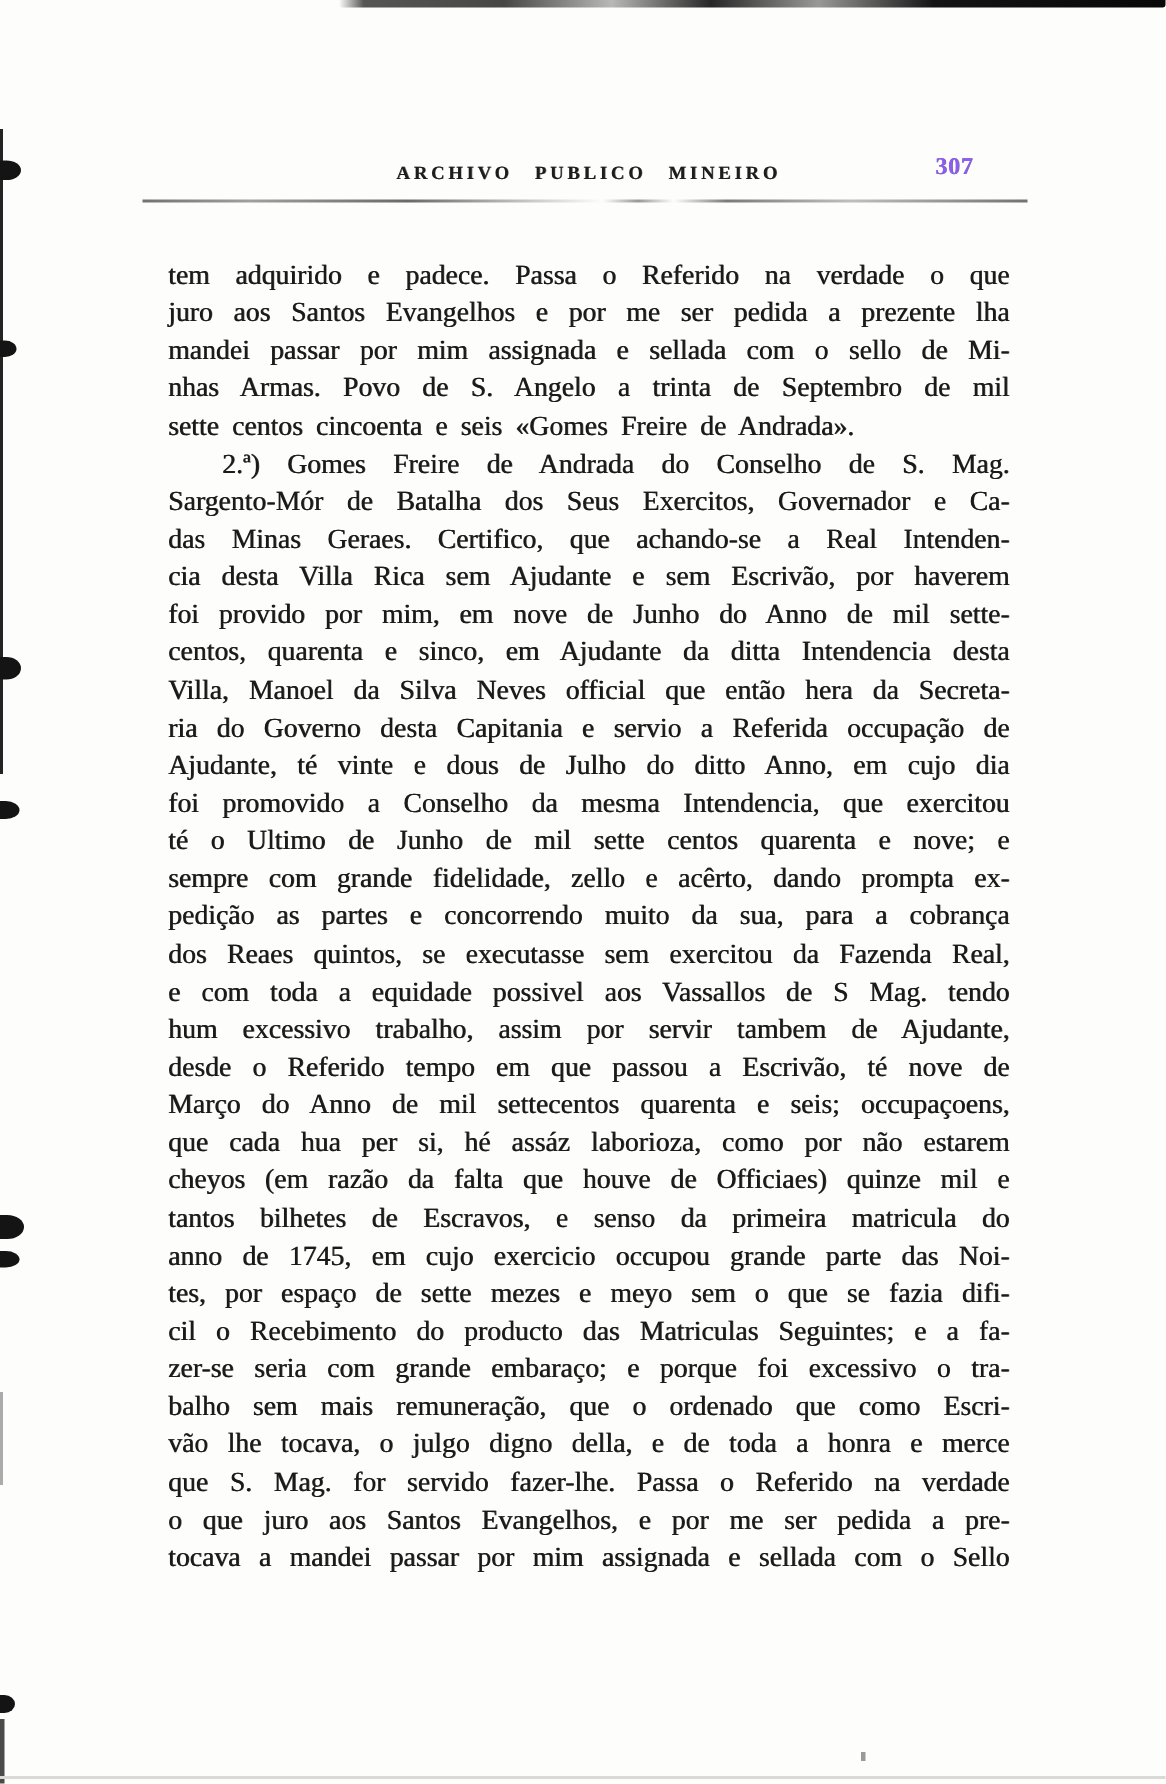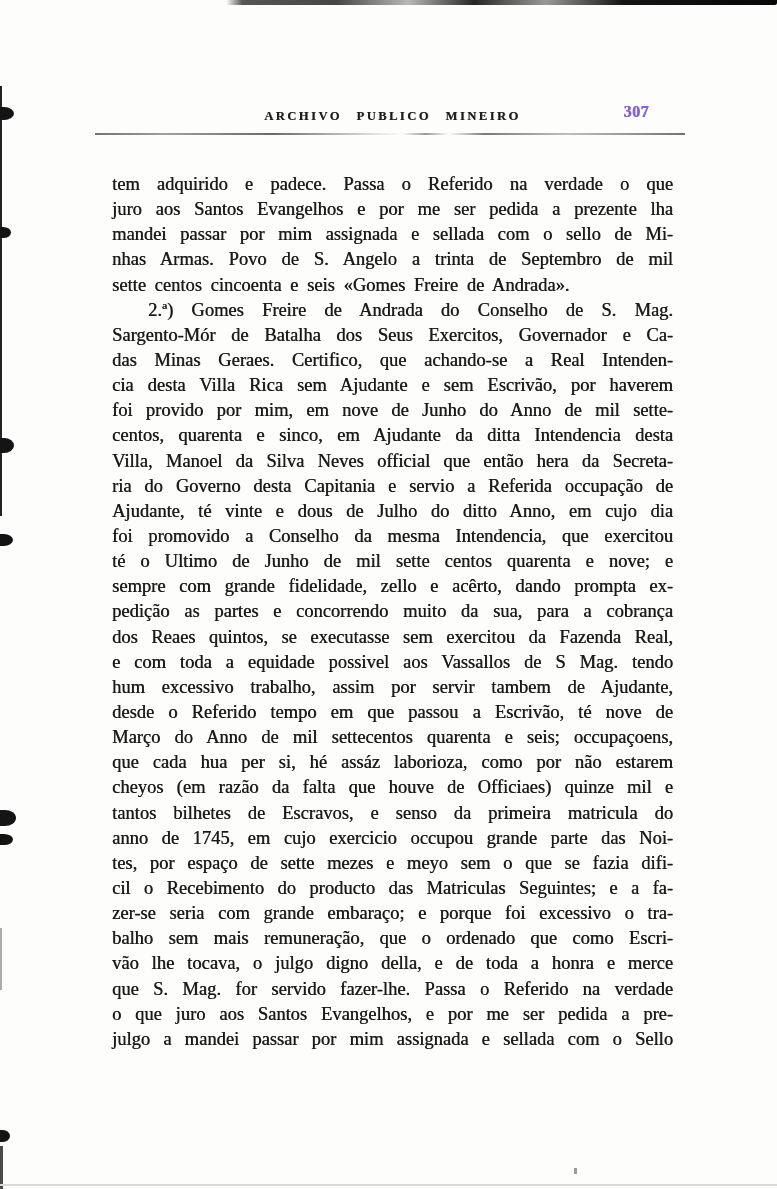--- a/index.html
+++ b/index.html
@@ -142,16 +142,16 @@
       <div class="line j">cheyos (em razão da falta que houve de Officiaes) quinze mil e</div>
       <div class="line j">tantos bilhetes de Escravos, e senso da primeira matricula do</div>
       <div class="line j">anno de 1745, em cujo exercicio occupou grande parte das Noi-</div>
       <div class="line j">tes, por espaço de sette mezes e meyo sem o que se fazia difi-</div>
       <div class="line j">cil o Recebimento do producto das Matriculas Seguintes; e a fa-</div>
       <div class="line j">zer-se seria com grande embaraço; e porque foi excessivo o tra-</div>
       <div class="line j">balho sem mais remuneração, que o ordenado que como Escri-</div>
       <div class="line j">vão lhe tocava, o julgo digno della, e de toda a honra e merce</div>
       <div class="line j">que S. Mag. for servido fazer-lhe. Passa o Referido na verdade</div>
       <div class="line j">o que juro aos Santos Evangelhos, e por me ser pedida a pre-</div>
-      <div class="line j">julgo a mandei passar por mim assignada e sellada com o Sello</div>
+      <div class="line j">tocava a mandei passar por mim assignada e sellada com o Sello</div>
     </div>
 
 </div>
 
 </body></html>

